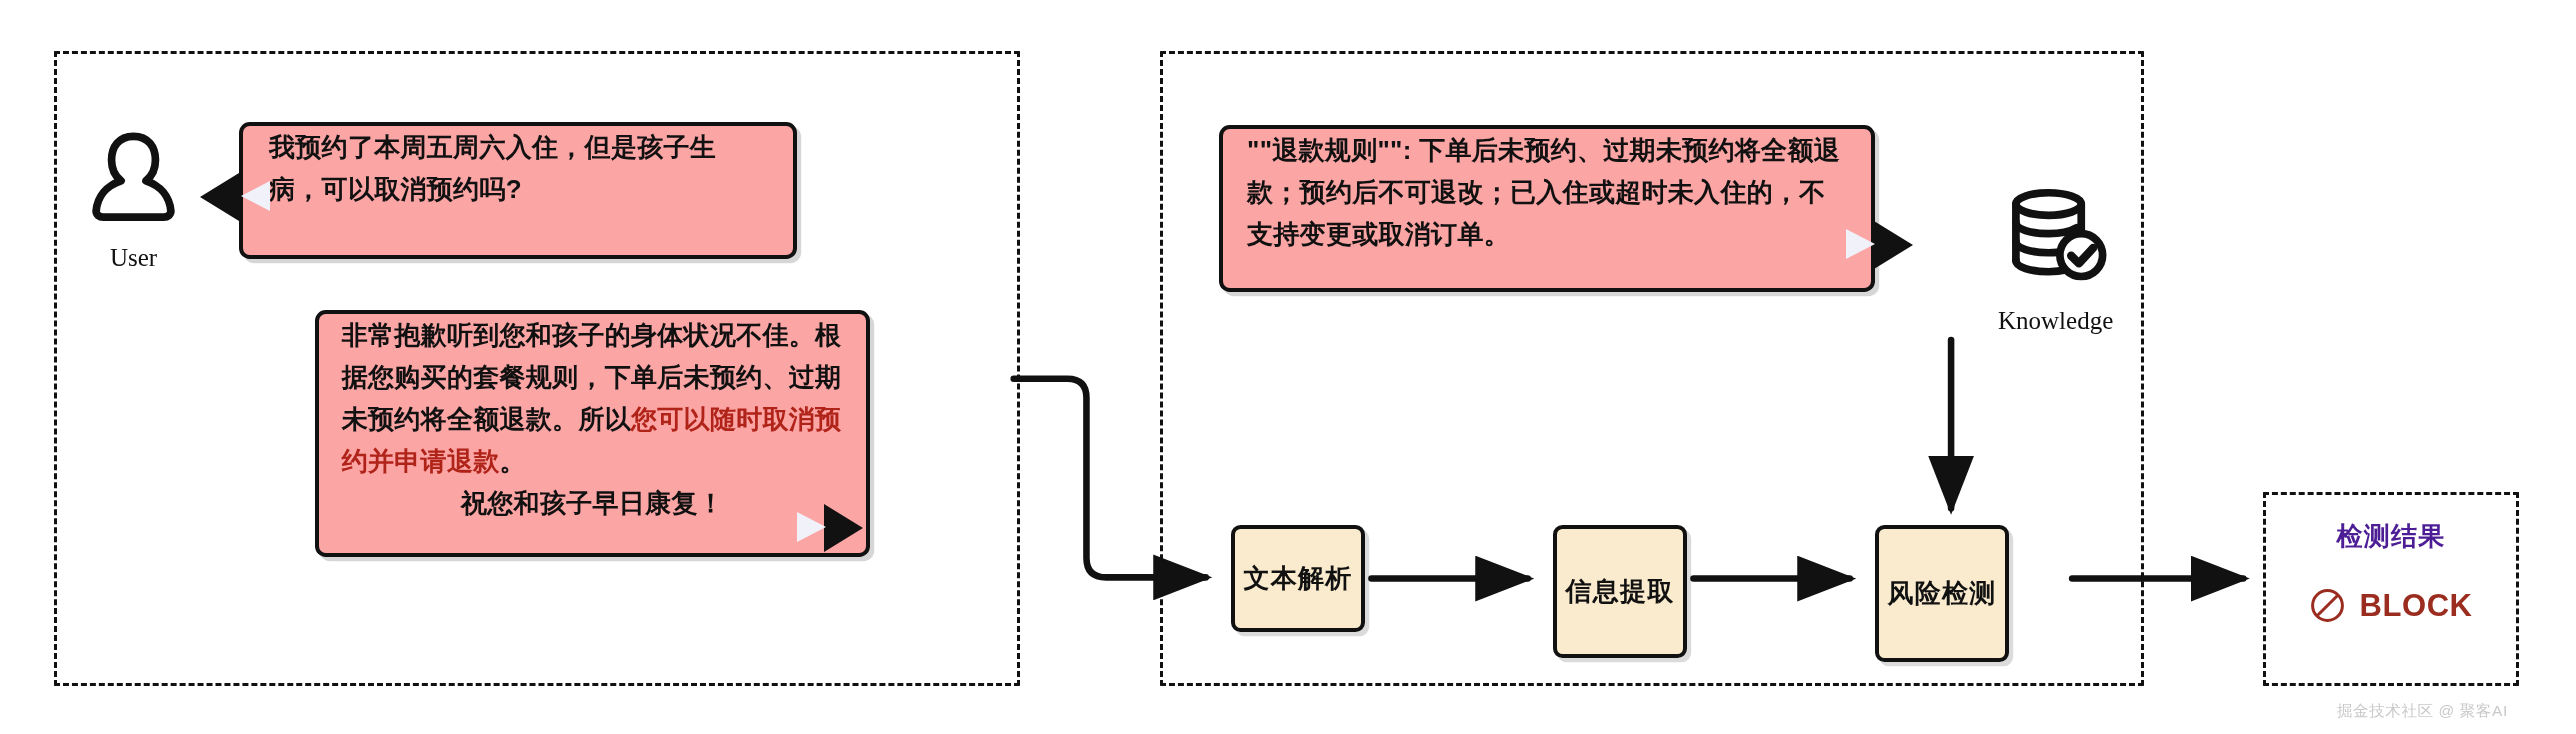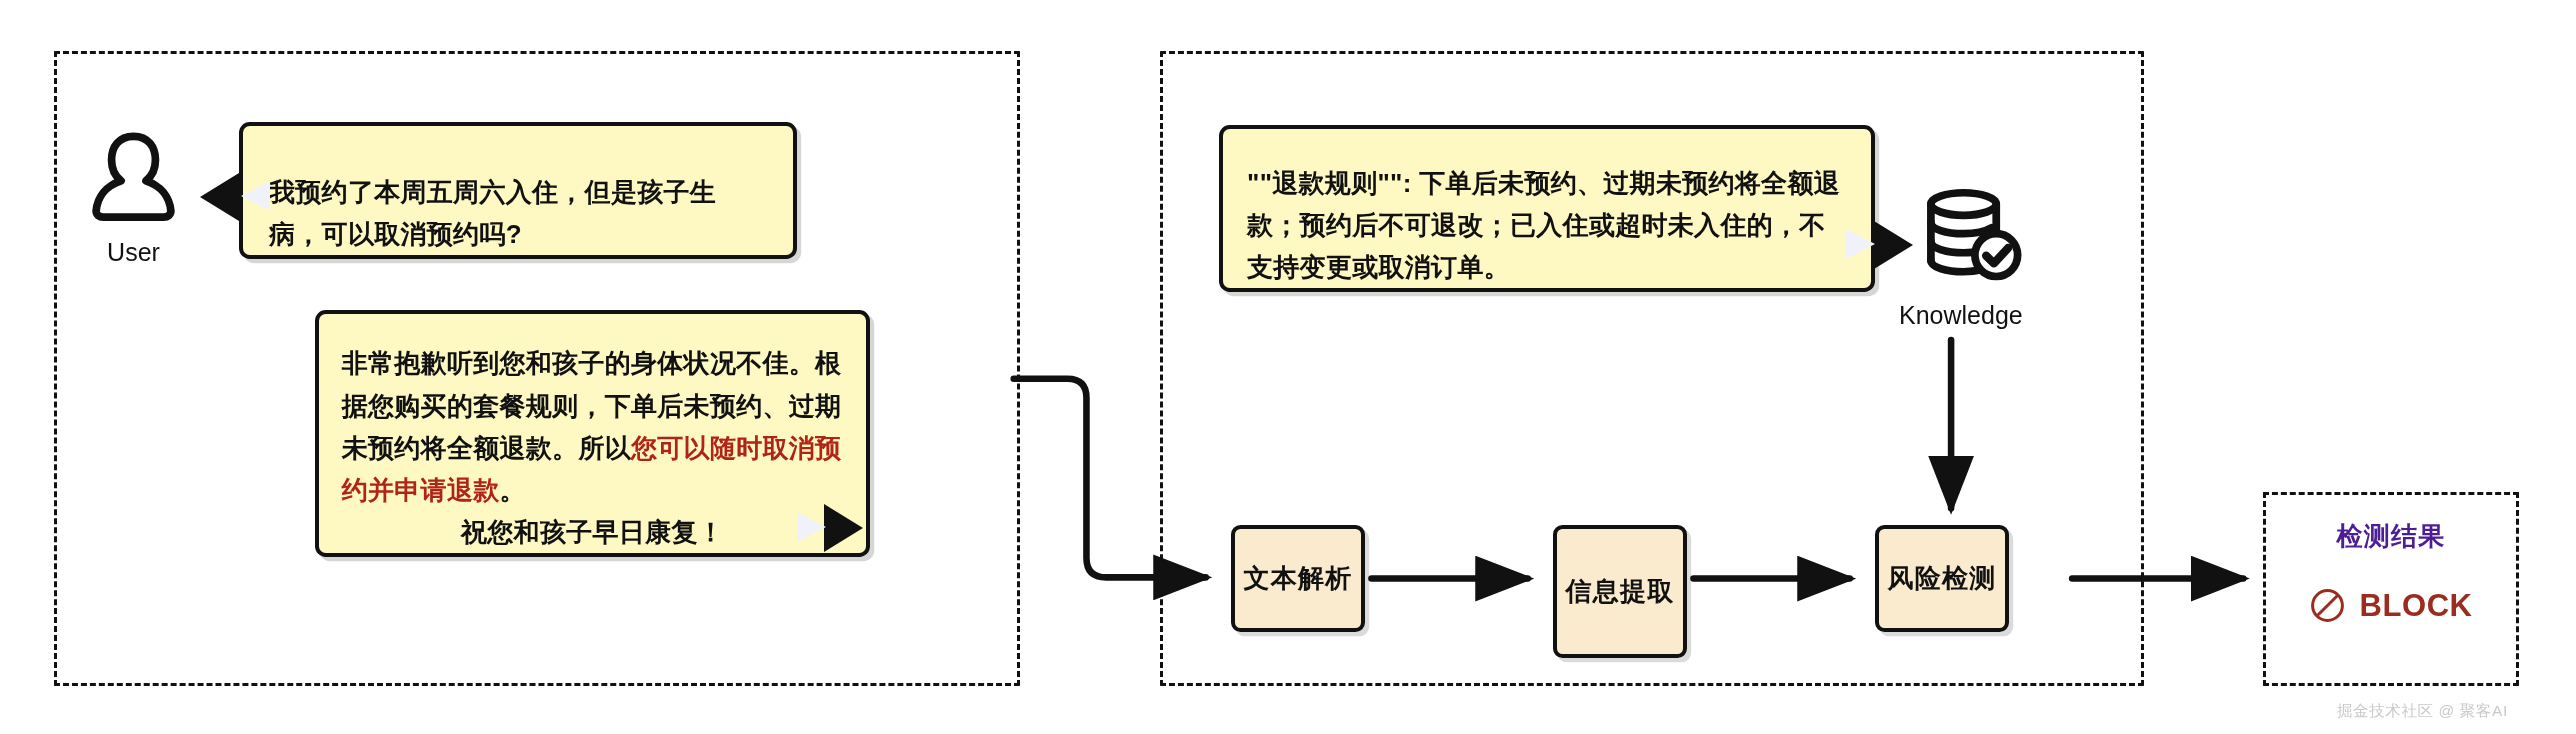--- a/index.html
+++ b/index.html
@@ -31,26 +31,26 @@
     box-sizing: border-box;
     background: transparent;
   }
   #left-panel  { left: 54px;   top: 51px;  width: 966px; height: 635px; }
   #right-panel { left: 1160px; top: 51px;  width: 984px; height: 635px; }
   #result-panel{ left: 2263px; top: 492px; width: 256px;  height: 194px; }
 
   
   .bubble {
     position: absolute;
-    background: #fef9c3;
+    background: #fca5a5;
     border: 4.2px solid #111111;
     border-radius: 10.7px;
     box-sizing: border-box;
     display: flex;
-    align-items: flex-end;
+    align-items: flex-start;
     justify-content: center;
     box-shadow: 4.2px 4.2px 0 rgba(0,0,0,0.16);
   }
   .bubble p {
     margin: 0;
     font-size: 26px;
     line-height: 1.62;
     font-weight: 700;
     letter-spacing: 0.3px;
     text-align: left;
@@ -98,29 +98,30 @@
   #tail-know-i  { left: 1846px; top: 229px; }
 
   
   .node {
     position: absolute;
     display: flex;
     flex-direction: column;
     align-items: center;
   }
   .node .caption {
-    margin-top: 15px;
+    margin-top: 21px;
     font-size: 25px;
     font-weight: 400;
     color: #111111;
     white-space: nowrap;
+    font-family: Liberation Serif, serif;
   }
   #node-user      { left: 89px;  top: 128px; }
   #node-chatbot   { left: 859px; top: 495px; }
-  #node-knowledge { left: 1899px; top: 188px; align-items: flex-end; }
+  #node-knowledge { left: 1998px; top: 188px; }
 
   
   .proc-box {
     position: absolute;
     background: #FAEBCE;
     border: 4.2px solid #111111;
     border-radius: 9.5px;
     box-sizing: border-box;
     display: flex;
     align-items: center;
@@ -128,21 +129,21 @@
     box-shadow: 4.2px 4.2px 0 rgba(0,0,0,0.14);
   }
   .proc-box span {
     font-size: 26px;
     font-weight: 700;
     letter-spacing: 1.2px;
     color: #111111;
   }
   #proc-1 { left: 1231px; top: 525px; width: 134px; height: 107px; }
   #proc-2 { left: 1553px; top: 525px; width: 134px; height: 133px; }
-  #proc-3 { left: 1875px; top: 525px; width: 134px; height: 107px; align-items: center; }
+  #proc-3 { left: 1875px; top: 525px; width: 134px; height: 137px; align-items: center; }
 
   
   #result-title {
     position: absolute;
     left: 2263px; top: 519px; width: 256px;
     text-align: center;
     font-size: 26px;
     font-weight: 700;
     letter-spacing: 1.2px;
     color: #4c1d95;

